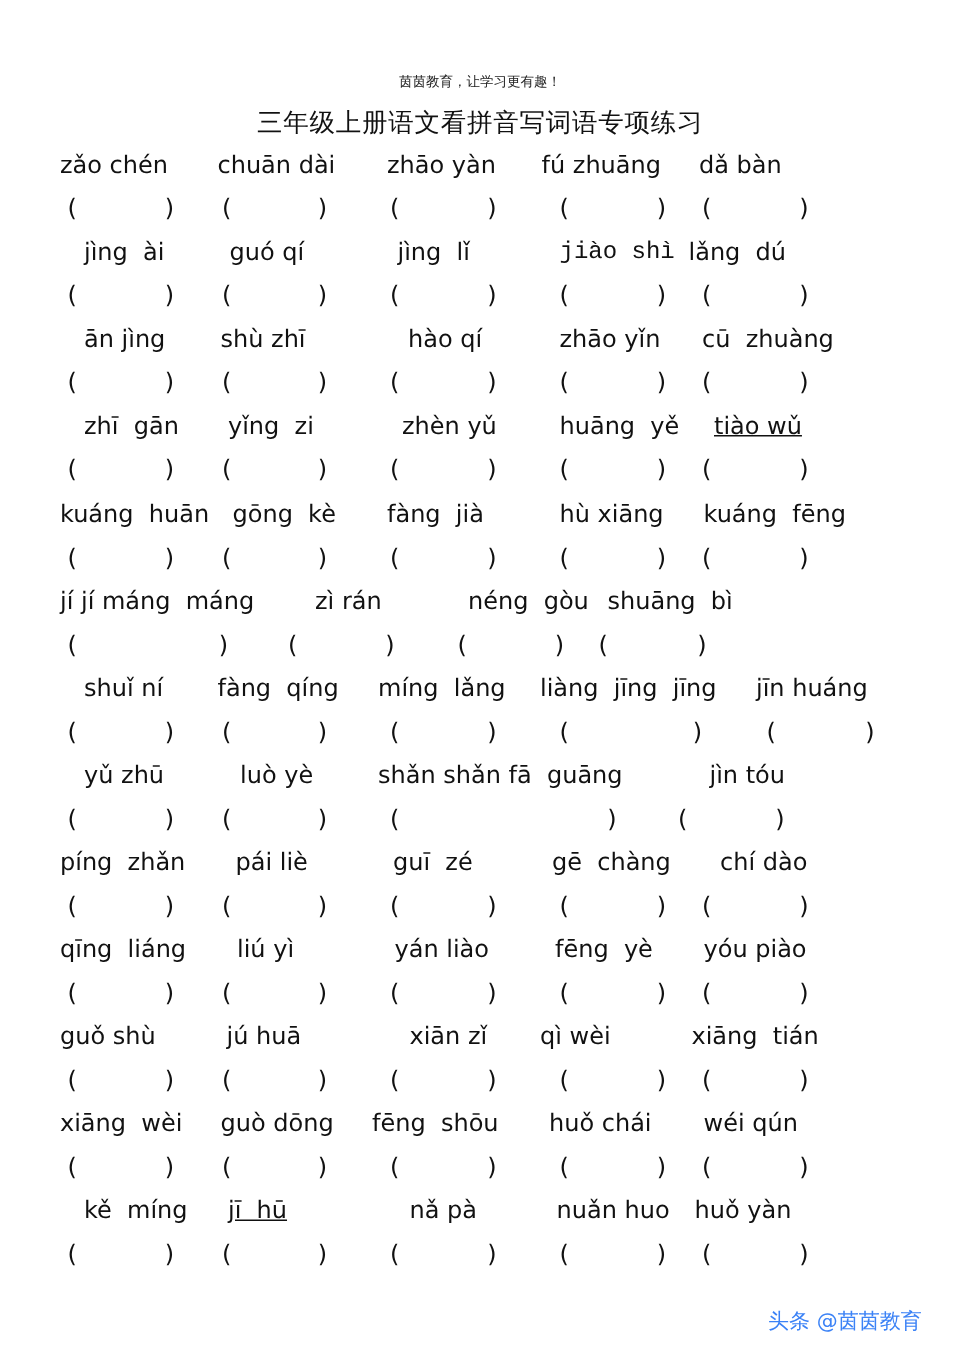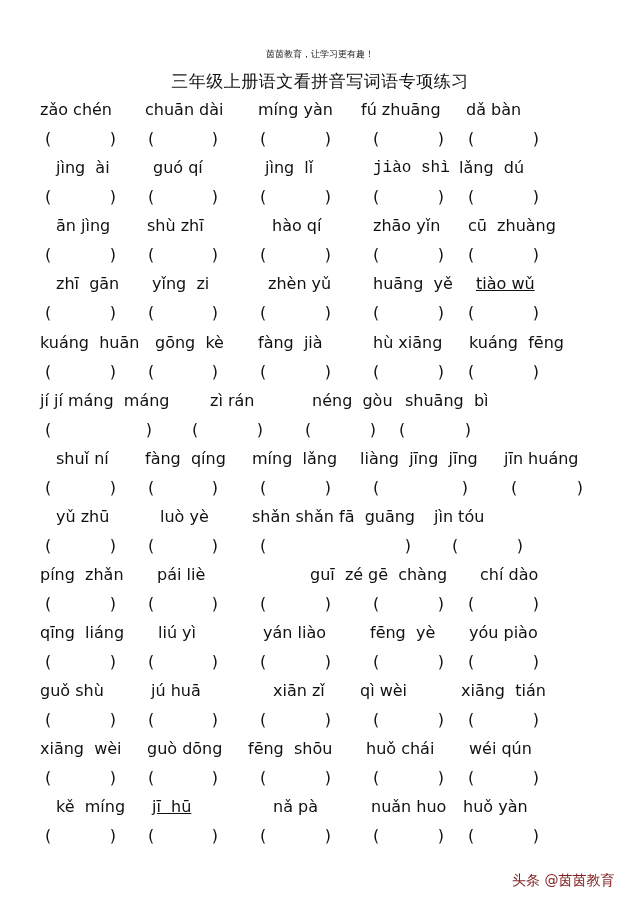--- a/index.html
+++ b/index.html
@@ -22,42 +22,42 @@
     line-height: 20px;
   }
   .br {
     position: absolute; font-size: 16px; color: #111; line-height: 20px;
     height: 20px;
   }
   .br .l, .br .r { position: absolute; top: 0; }
   .br .l { left: 0; }
   .br .r { right: 0; }
   .watermark {
-    position: absolute; left: 512px; top: 872px; font-size: 14px; color: #7f1d1d;
+    position: absolute; left: 512px; top: 872px; font-size: 14px; color: #3b82f6;
     font-family: "DejaVu Sans", sans-serif; white-space: nowrap;
   }
 </style>
 </head>
 <body>
 
 <div>
   <div class="subtitle">茵茵教育，让学习更有趣！</div>
   <div class="title">三年级上册语文看拼音写词语专项练习</div>
   <div id="exercise">
       <div class="py" style="top: 100px; left: 40px;">zǎo chén</div>
       <div class="br" style="top: 129px; left: 45px; width: 71px;">
         <span class="l">(</span>
         <span class="r">)</span>
       </div>
       <div class="py" style="top: 100px; left: 145px;">chuān dài</div>
       <div class="br" style="top: 129px; left: 148px; width: 70px;">
         <span class="l">(</span>
         <span class="r">)</span>
       </div>
-      <div class="py" style="top: 100px; left: 258px;">míng yàn</div>
+      <div class="py" style="top: 100px; left: 258px;">zhāo yàn</div>
       <div class="br" style="top: 129px; left: 260px; width: 71px;">
         <span class="l">(</span>
         <span class="r">)</span>
       </div>
       <div class="py" style="top: 100px; left: 361px;">fú zhuāng</div>
       <div class="br" style="top: 129px; left: 373px; width: 71px;">
         <span class="l">(</span>
         <span class="r">)</span>
       </div>
       <div class="py" style="top: 100px; left: 466px;">dǎ bàn</div>
@@ -218,36 +218,36 @@
       <div class="py" style="top: 507px; left: 160px;">luò yè</div>
       <div class="br" style="top: 536px; left: 148px; width: 70px;">
         <span class="l">(</span>
         <span class="r">)</span>
       </div>
       <div class="py" style="top: 507px; left: 252px;">shǎn shǎn fā  guāng</div>
       <div class="br" style="top: 536px; left: 260px; width: 151px;">
         <span class="l">(</span>
         <span class="r">)</span>
       </div>
-      <div class="py" style="top: 507px; left: 434px;">jìn tóu</div>
+      <div class="py" style="top: 507px; left: 473px;">jìn tóu</div>
       <div class="br" style="top: 536px; left: 452px; width: 71px;">
         <span class="l">(</span>
         <span class="r">)</span>
       </div>
       <div class="py" style="top: 565px; left: 40px;">píng  zhǎn</div>
       <div class="br" style="top: 594px; left: 45px; width: 71px;">
         <span class="l">(</span>
         <span class="r">)</span>
       </div>
       <div class="py" style="top: 565px; left: 157px;">pái liè</div>
       <div class="br" style="top: 594px; left: 148px; width: 70px;">
         <span class="l">(</span>
         <span class="r">)</span>
       </div>
-      <div class="py" style="top: 565px; left: 262px; margin-left: 48px;">guī  zé</div>
+      <div class="py" style="top: 565px; left: 262px;">guī  zé</div>
       <div class="br" style="top: 594px; left: 260px; width: 71px;">
         <span class="l">(</span>
         <span class="r">)</span>
       </div>
       <div class="py" style="top: 565px; left: 368px;">gē  chàng</div>
       <div class="br" style="top: 594px; left: 373px; width: 71px;">
         <span class="l">(</span>
         <span class="r">)</span>
       </div>
       <div class="py" style="top: 565px; left: 480px;">chí dào</div>

